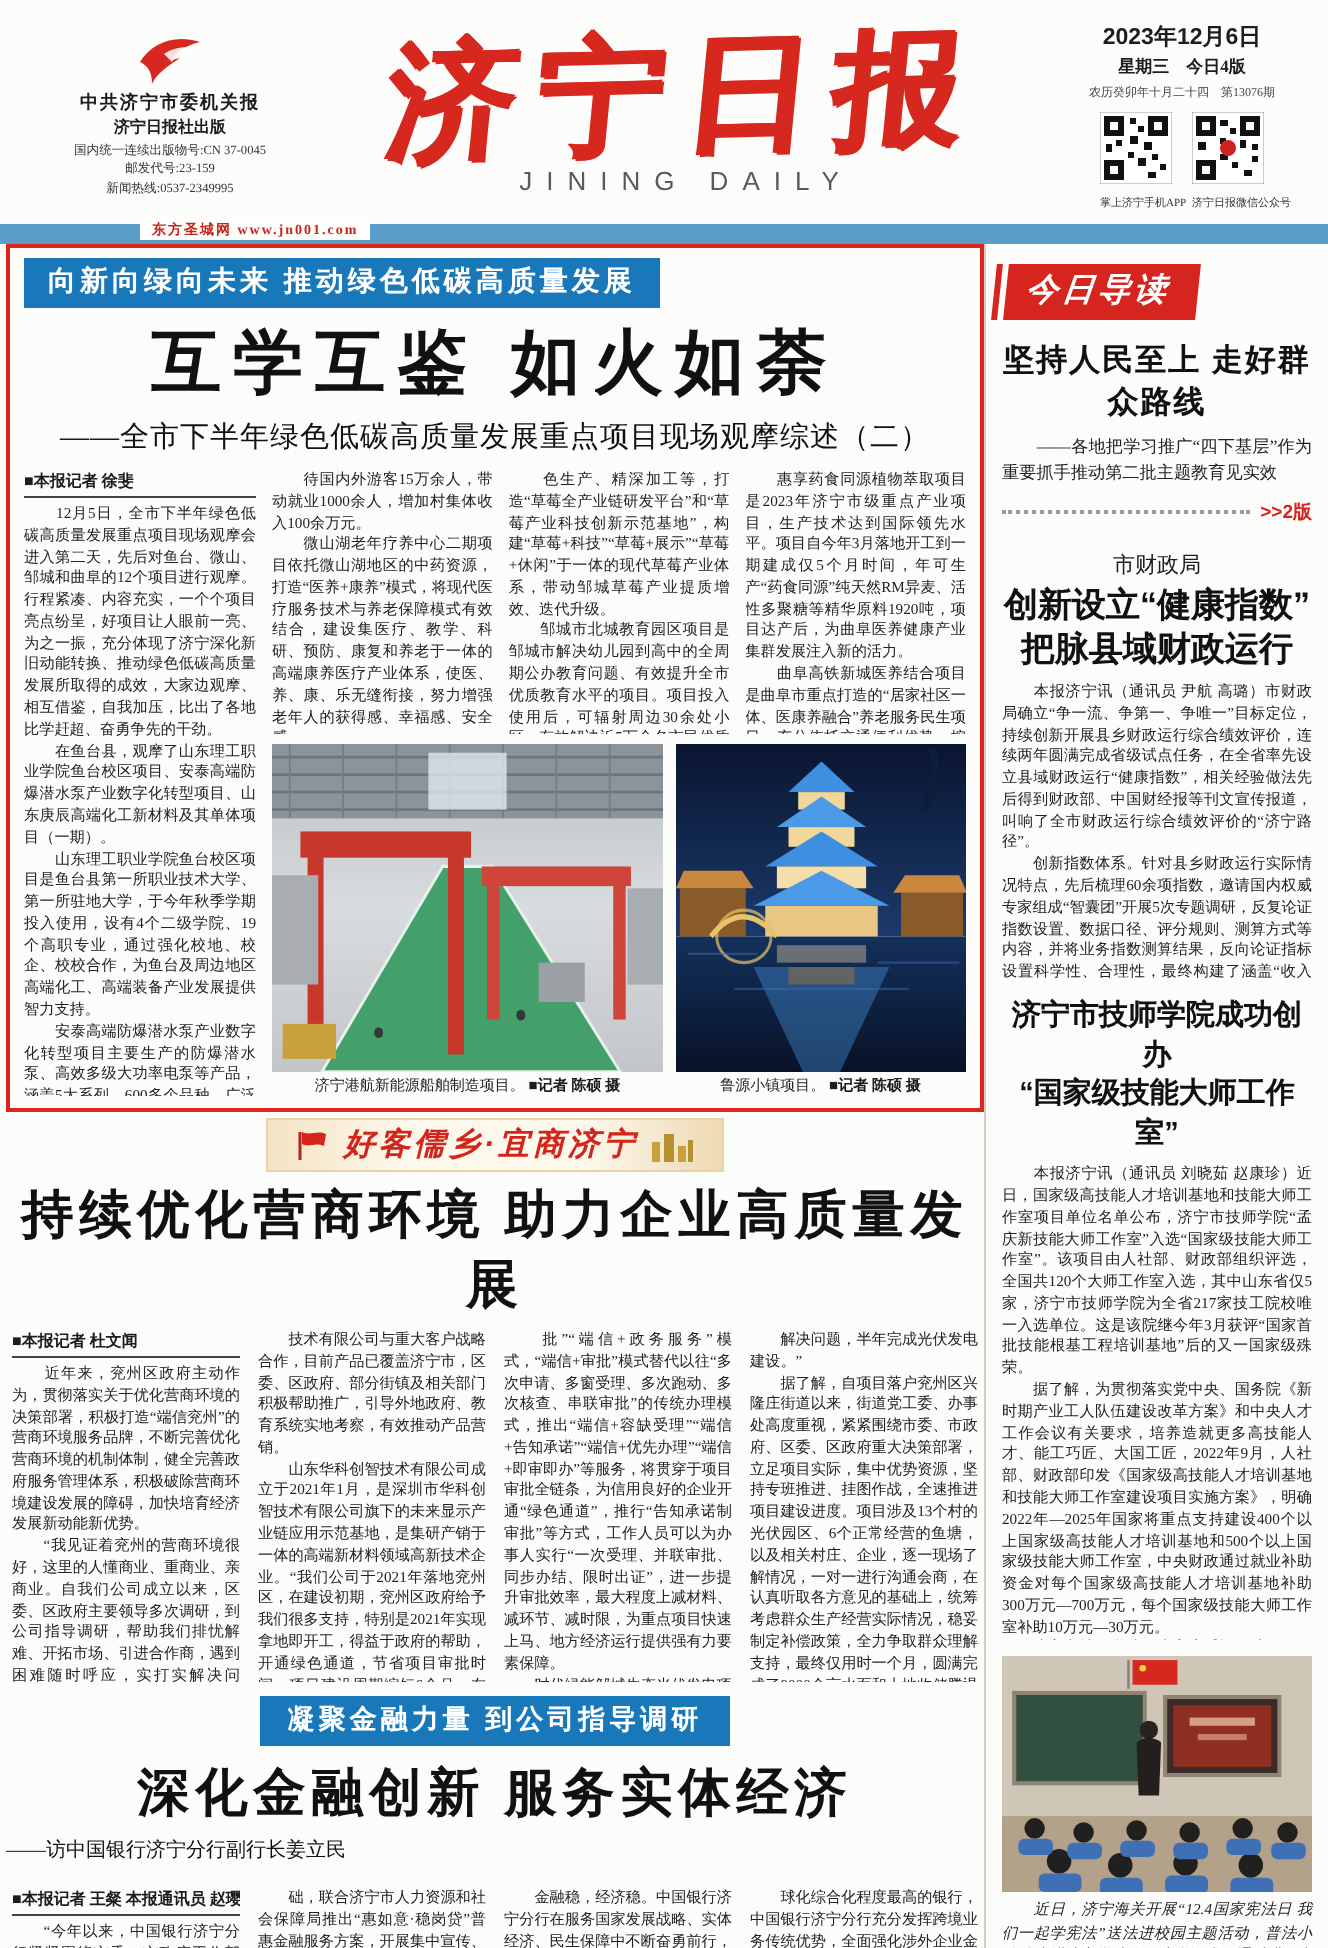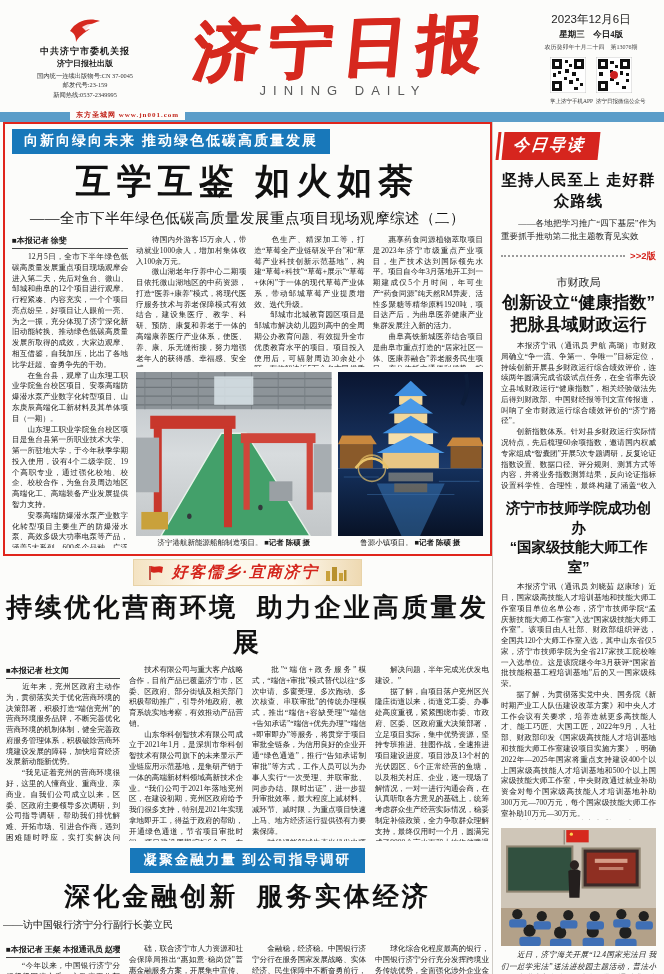--- a/index.html
+++ b/index.html
@@ -16,21 +16,21 @@
   .mh-org2{font-size:8px;font-weight:bold;margin-bottom:2px;}
   .mh-small{font-size:6.3px;color:#333;line-height:1.45;}
   .mh-center{flex:1;text-align:center;position:relative;}
   .mh-title{
     font-family:"Liberation Serif", serif;font-size:64px;font-weight:900;color:#d6281e;
     letter-spacing:10px;transform:skewX(-7deg) rotate(-1.5deg);display:inline-block;
     text-shadow:1px 1px 0 #d6281e, -1px 0 0 #d6281e;line-height:1.05;margin-top:-4px;
   }
   .mh-en{font-family:"Liberation Sans", sans-serif;font-size:13px;letter-spacing:7px;color:#5a5a5a;font-weight:normal;margin-top:2px;}
   .mh-right{width:130px;flex:none;text-align:center;}
-  .mh-date{font-size:11.5px;font-weight:400;font-family:"Liberation Sans",sans-serif;}
+  .mh-date{font-size:11.5px;font-weight:700;font-family:"Liberation Sans",sans-serif;}
   .mh-date2{font-size:8.5px;font-weight:bold;margin-top:2px;}
   .mh-date3{font-size:6px;color:#444;margin-top:2px;white-space:nowrap;}
   .qr-row{display:flex;justify-content:center;gap:10px;margin-top:5px;}
   .qr{width:36px;}
   .qr-label{font-size:5.5px;color:#333;margin-top:1px;white-space:nowrap;}
   
   .sitebar{height:10px;background:#5b9dc9;position:relative;margin-top:0;}
   .site-label{
     position:absolute;left:70px;top:-2px;background:#fdfdfb;color:#c2271d;
     font-size:7px;font-weight:bold;padding:0 6px;letter-spacing:1px;white-space:nowrap;
@@ -68,21 +68,21 @@
   
   .banner-row{height:27px;display:flex;justify-content:center;align-items:center;margin:3px 0 1px;}
   .banner{
     display:flex;align-items:center;gap:6px;padding:2px 14px;
     background:linear-gradient(90deg,#f4e3c2,#fdf8ec 30%,#fdf8ec 70%,#eed9b2);
     border:1px solid #e8d3a8;
   }
   .banner-text{color:#d4251c;font-weight:900;font-size:15.5px;letter-spacing:2px;font-family:"Liberation Sans",sans-serif;font-style:italic;}
 
   
-  .story-headline{font-family:Liberation Mono, monospace;font-weight:900;font-size:26px;
+  .story-headline{font-family:Liberation Serif, serif;font-weight:900;font-size:26px;
     letter-spacing:3px;text-align:center;margin:3px 0 5px;color:#111;}
   .story-sub{text-align:left;font-size:10px;margin:-1px 0 12px;color:#111;}
   .cols4{display:flex;gap:9px;padding:0 3px;overflow:hidden;}
   .cols4 .colwrap{flex:1;display:flex;flex-direction:column;overflow:hidden;}
   .story2 .cols4{height:176px;}
   .story3{flex:1;display:flex;flex-direction:column;overflow:hidden;}
   .story3 .cols4{flex:1;}
 
   .badge2-row{display:flex;justify-content:center;margin:7px 0 3px;}
   .badge2{background:#1878ba;color:#fff;font-family:"Liberation Sans",sans-serif;font-weight:900;

